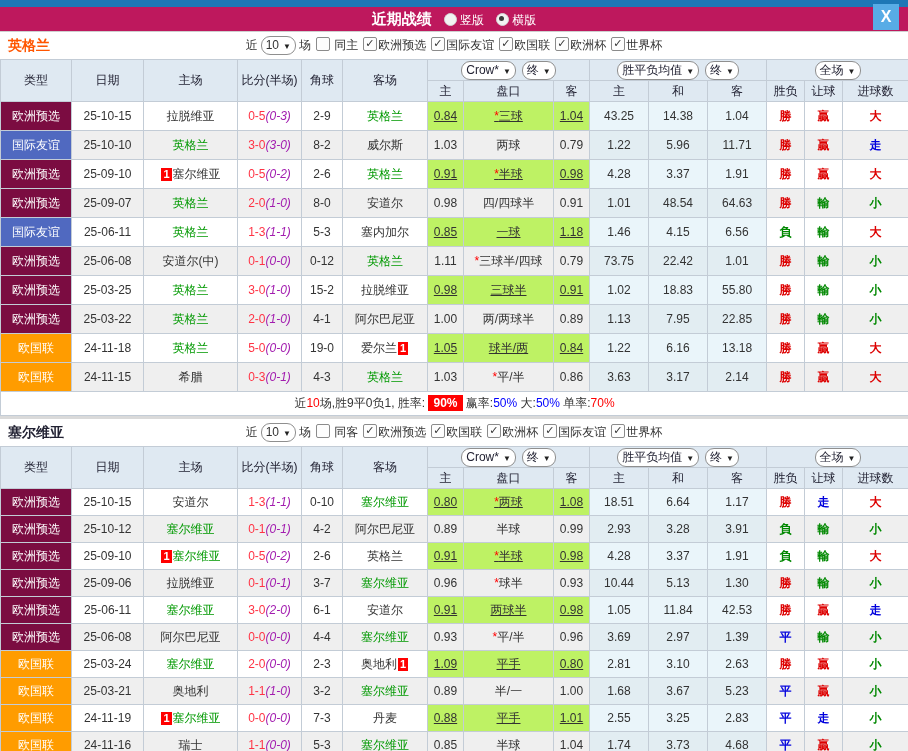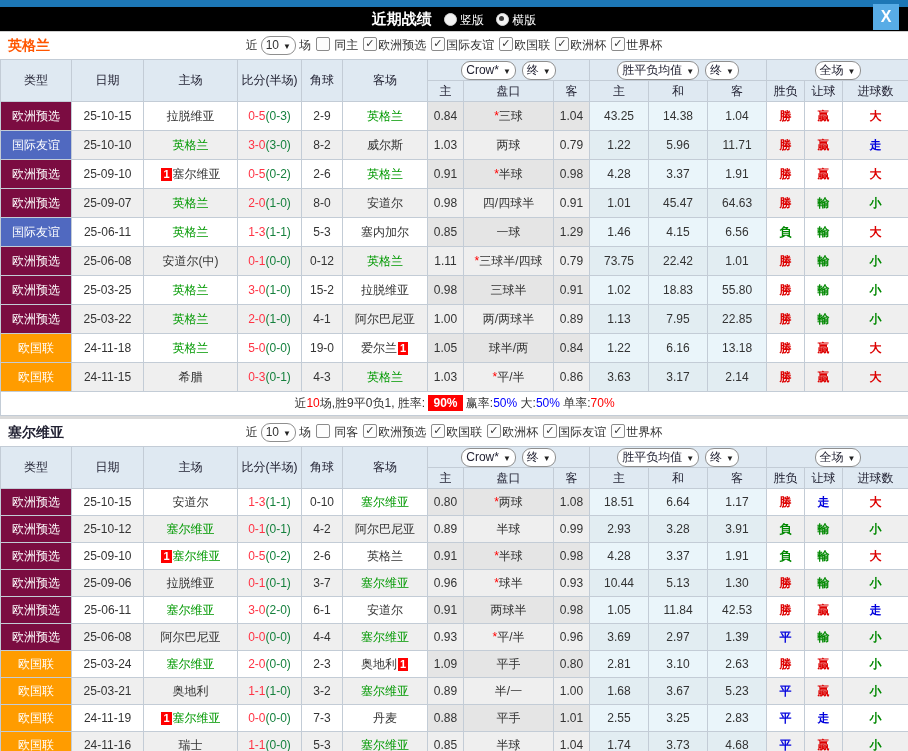--- a/index.html
+++ b/index.html
@@ -1,19 +1,19 @@
 <!DOCTYPE html>
 <html><head>
 <meta charset="utf-8">
 <style>
   html,body{margin:0;padding:0;}
   body{width:908px;height:751px;overflow:hidden;background:#fff;
        font-family:"Liberation Sans","DejaVu Sans",sans-serif;font-size:12px;color:#333;}
   
-  .titlebar{position:relative;height:24px;background:#000000;border-top:7px solid #1d77b6;
+  .titlebar{position:relative;height:24px;background:#be185d;border-top:7px solid #1d77b6;
             border-bottom:1px solid #cfcfcf;color:#fff;text-align:center;line-height:24px;}
   .title{font-weight:bold;font-size:15px;}
   .radio{display:inline-block;width:11px;height:11px;border-radius:50%;background:#f2f2f2;
          border:1px solid #d5d5d5;vertical-align:-2px;margin:0 3px 0 9px;position:relative;}
   .radio.checked::after{content:"";position:absolute;left:2px;top:2px;width:5px;height:5px;
          border-radius:50%;background:#3a3a3a;}
   .rlabel{font-size:12px;}
   .closebtn{position:absolute;right:9px;top:-3px;width:26px;height:26px;background:#58ace6;
          color:#fff;font-weight:bold;font-size:16px;line-height:26px;text-align:center;cursor:pointer;}
   
@@ -28,28 +28,28 @@
   .sel .arr{font-size:8px;margin-left:4px;color:#222;}
   
   table{border-collapse:collapse;table-layout:fixed;width:908px;}
   th,td{border:1px solid #c3ccd6;text-align:center;padding:0;overflow:hidden;white-space:nowrap;}
   thead th{background:#dfe9f2;font-weight:normal;color:#223;height:20px;font-size:12px;}
   tbody td{height:28px;}
   .s1 tbody td{height:28px;}
   .s2 tbody td{height:26px;}
   tr.odd td{background:#fff;}
   tr.even td{background:#efefef;}
-  tr.odd td.c-crow{background:#e5e5e5;}
+  tr.odd td.c-crow{background:#bef264;text-decoration:underline;}
   tr.even td.c-crow{background:#efefef;}
   tr.odd td.c-avg{background:#eaf5fa;}
   tr.even td.c-avg{background:#e2edf2;}
   td.c-type{color:#fff;}
   .green{color:#009900;}
   .ft{color:#ff3344;}
-  .ht{color:#15803d;}
+  .ht{color:#a21caf;font-style:italic;}
   .badge{display:inline-block;background:#ff0000;color:#fff;font-size:11px;line-height:13px;
          padding:0 2px;margin:0 1px;font-weight:bold;}
   .star{color:#f00;}
   .res{font-weight:bold;}
   tr.summary td{height:23px;background:#fff;}
   .hl{background:#f00;color:#fff;padding:1px 5px;font-weight:bold;}
   .sect-sep{height:3px;background:#dadada;font-size:0;line-height:0;}
 </style>
 </head>
 <body>
@@ -162,36 +162,36 @@
             <td class="c-type" style="background: rgb(123, 12, 65);">欧洲预选</td>
             <td>25-09-07</td>
             <td><span class="green">英格兰</span></td>
             <td><span class="ft">2-0</span><span class="ht">(1-0)</span></td>
             <td>8-0</td>
             <td><span>安道尔</span></td>
             <td class="c-crow">0.98</td>
             <td class="c-crow">四/四球半</td>
             <td class="c-crow">0.91</td>
             <td class="c-avg">1.01</td>
-            <td class="c-avg">45.47</td>
+            <td class="c-avg">48.54</td>
             <td class="c-avg">64.63</td>
             <td class="res" style="color: rgb(221, 0, 0);">勝</td>
             <td class="res" style="color: rgb(0, 136, 0);">輸</td>
             <td class="res" style="color: rgb(0, 136, 0);">小</td>
           </tr>
           <tr class="odd">
             <td class="c-type" style="background: rgb(80, 105, 192);">国际友谊</td>
             <td>25-06-11</td>
             <td><span class="green">英格兰</span></td>
             <td><span class="ft">1-3</span><span class="ht">(1-1)</span></td>
             <td>5-3</td>
             <td><span>塞内加尔</span></td>
             <td class="c-crow">0.85</td>
             <td class="c-crow">一球</td>
-            <td class="c-crow">1.29</td>
+            <td class="c-crow">1.18</td>
             <td class="c-avg">1.46</td>
             <td class="c-avg">4.15</td>
             <td class="c-avg">6.56</td>
             <td class="res" style="color: rgb(0, 136, 0);">負</td>
             <td class="res" style="color: rgb(0, 136, 0);">輸</td>
             <td class="res" style="color: rgb(221, 0, 0);">大</td>
           </tr>
           <tr class="even">
             <td class="c-type" style="background: rgb(123, 12, 65);">欧洲预选</td>
             <td>25-06-08</td>

